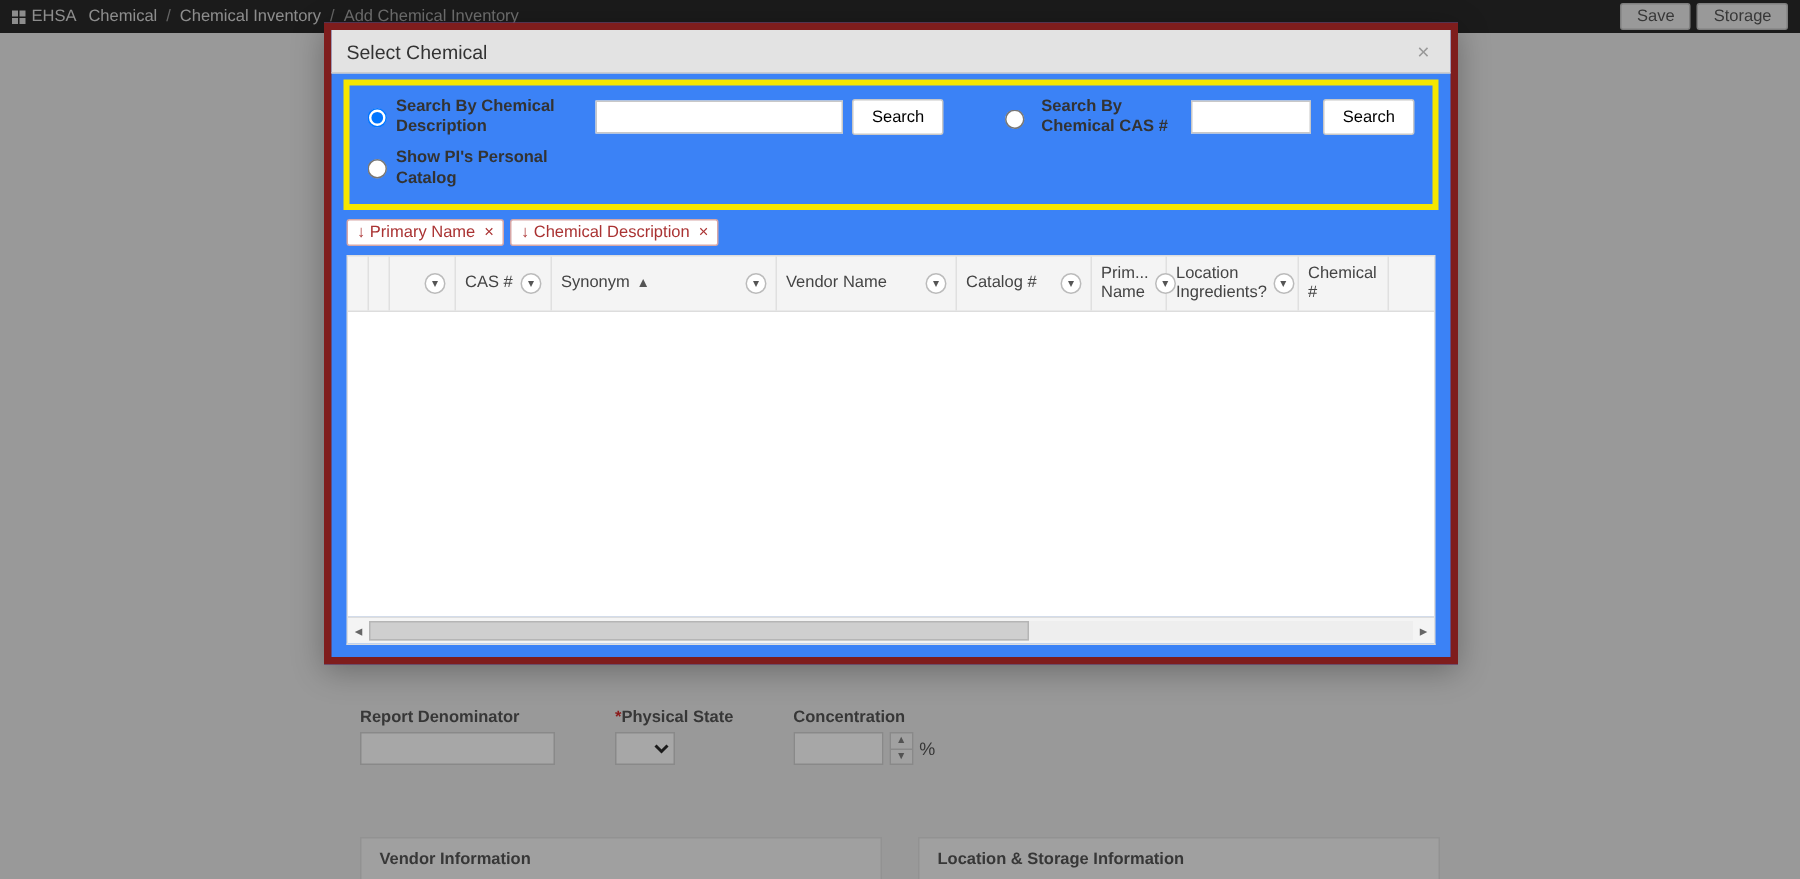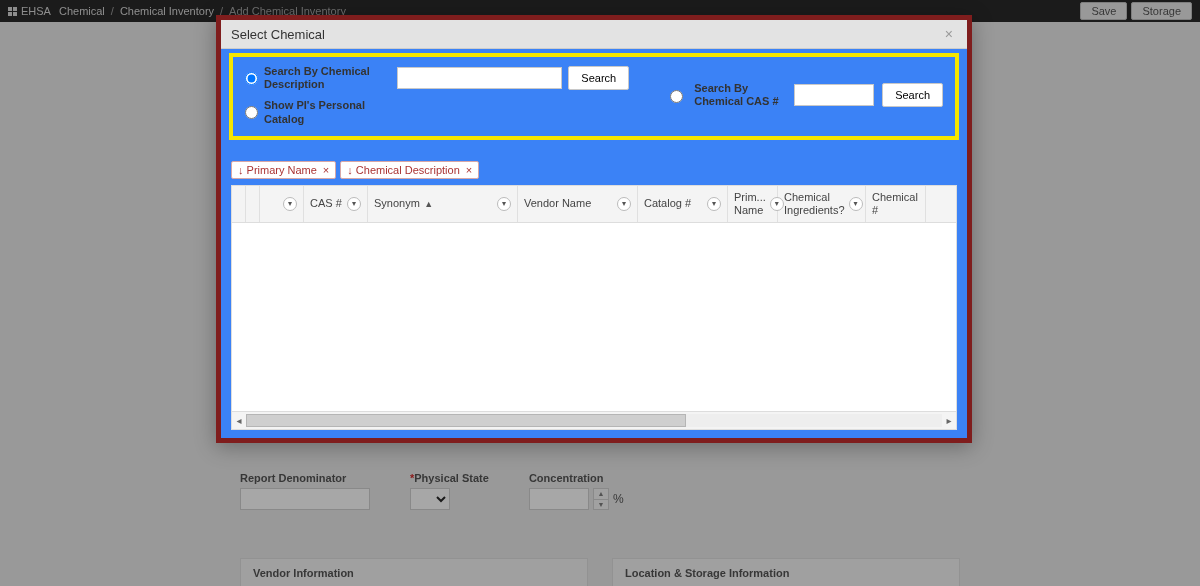--- a/index.html
+++ b/index.html
@@ -81,23 +81,23 @@
     background:#e3e3e3; border-bottom:1px solid #ccc;
     padding: 6px 10px; font-size:13px; color:#333;
     display:flex; align-items:center;
   }
   .modal .close {
     margin-left:auto; color:#999; font-size:14px; cursor:pointer;
     padding:0 4px;
   }
   .modal .search-panel {
     border:4px solid #f5e600;
-    margin: 4px 8px 15px 8px;
+    margin: 4px 8px 0 8px;
     padding: 8px 12px 10px;
-    display:flex; gap:36px; align-items:center;
+    display:flex; gap:36px; align-items:flex-start;
   }
   .search-left { display:flex; flex-direction:column; gap:8px; }
   .search-opt { display:flex; align-items:center; gap:6px; }
   .search-opt label { font-weight:bold; font-size:11px; max-width:140px; line-height:1.2; }
   .search-opt input[type=radio] { margin:0; }
   .search-text {
     height:22px; border:1px solid #c8c8c8; width:205px; font-size:12px; padding:0 4px;
   }
   .btn-search {
     height:24px; border:1px solid #c8c8c8; background:#fff; padding:0 12px;
@@ -273,21 +273,21 @@
       </div>
       <div class="ghcell w-catalog">
         <span class="lbl">Catalog #</span>
         <span class="fbtn">▾</span>
       </div>
       <div class="ghcell w-prim">
         <span class="lbl">Prim... Name</span>
         <span class="fbtn">▾</span>
       </div>
       <div class="ghcell w-mult">
-        <span class="lbl">Chemical Ingredients?</span>
+        <span class="lbl">Location Ingredients?</span>
         <span class="fbtn">▾</span>
       </div>
       <div class="ghcell w-chem">
         <span class="lbl">Chemical #</span>
       </div>
     </div>
     <div class="grid-body"></div>
     <div class="hscroll">
       <span class="arrow">◂</span>
       <div class="track"></div>

